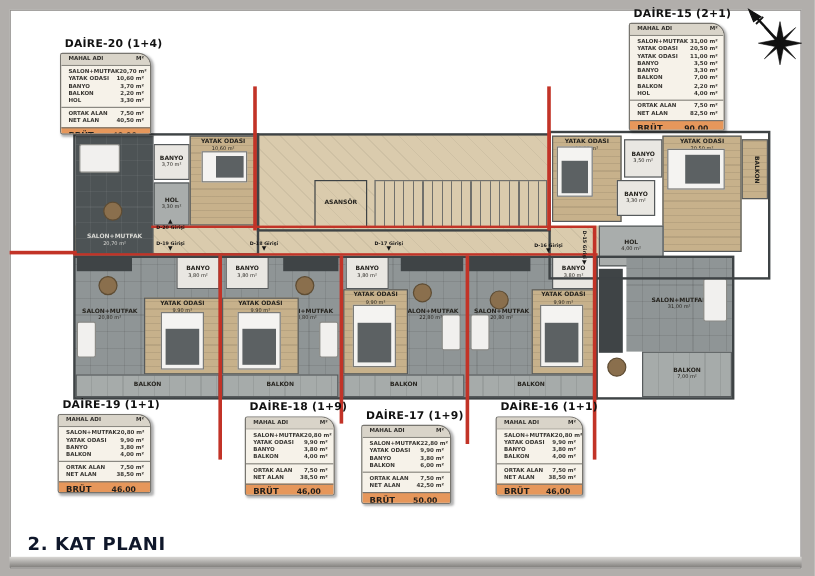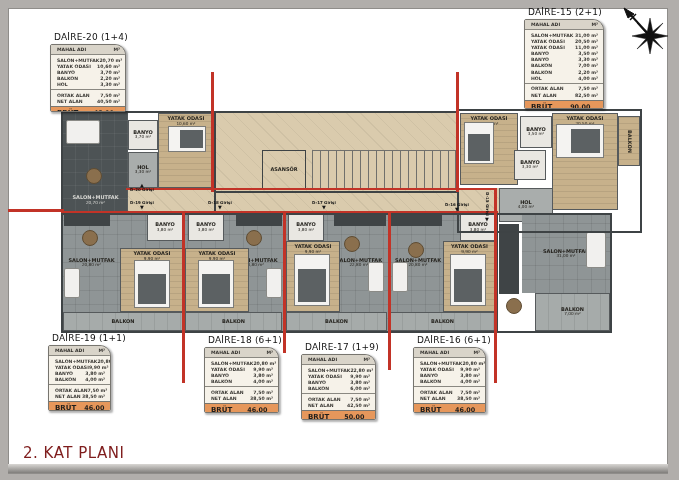--- a/index.html
+++ b/index.html
@@ -1,21 +1,21 @@
 <!DOCTYPE html>
 <html><head>
 <meta charset="utf-8">
 <style>
   html,body{margin:0;padding:0;}
   body{width:679px;height:480px;position:relative;background:#b1aeab;font-family:"DejaVu Sans",sans-serif;overflow:hidden;}
   .paper{position:absolute;left:8px;top:8px;width:660px;height:466px;background:#ffffff;border:1px solid #8f8d8a;box-sizing:border-box;}
   .stage{position:absolute;left:0;top:0;width:679px;height:480px;}
   
   .cardwrap{position:absolute;z-index:60;}
-  .card-title{margin:0 0 2px 4px;font-size:9px;font-weight:normal;color:#111;letter-spacing:.2px;white-space:nowrap;}
+  .card-title{margin:0 0 2px 4px;font-size:9px;font-weight:bold;color:#111;letter-spacing:.2px;white-space:nowrap;}
   .card{background:#f6f2e9;border:1.5px solid #77756f;border-radius:2px 11px 2px 2px;box-shadow:1.5px 1.5px 2px rgba(0,0,0,.3);display:flex;flex-direction:column;box-sizing:border-box;overflow:hidden;}
   .thead{display:flex;justify-content:space-between;padding:2px 5px 2px 6px;background:#d9d4c9;border-bottom:1px solid #8a8881;font-size:4.6px;font-weight:bold;color:#33312e;border-radius:0 9px 0 0;}
   .rows{display:flex;flex-direction:column;gap:1.2px;padding:2.5px 5px 2px 6px;}
   .rows.body{flex:1;}
   .rows.totals{border-top:1px solid #8a8881;padding-top:2.5px;}
   .row{display:flex;justify-content:space-between;font-size:4.6px;font-weight:bold;color:#3a3834;white-space:nowrap;}
   .brut{display:flex;justify-content:space-between;align-items:center;background:#e6975b;border-top:1.5px solid #77756f;padding:2px 5px 2px 6px;font-weight:bold;color:#201e1b;}
   .brut .bl{font-size:7px;} .brut .bv{font-size:6.4px;}
   
   .blk{position:absolute;box-sizing:border-box;}
@@ -41,21 +41,21 @@
   .red{background:#c23327;z-index:40;}
   .bed{background:#f4f3f1;border:1px solid #7b7b78;z-index:26;}
   .bed::after{content:"";position:absolute;left:10%;top:28%;width:80%;height:66%;background:#5c6163;}
   .bed.h::after{left:30%;top:12%;width:64%;height:76%;}
   .rtable{border-radius:50%;background:#8a6f4d;border:1px solid #5e4c33;z-index:26;}
   .sofa{background:#f1f0ee;border:1px solid #8a8a86;border-radius:2px;z-index:26;}
   .ent{position:absolute;z-index:50;display:flex;flex-direction:column;align-items:center;line-height:1;color:#151515;}
   .ent .t{font-size:4px;font-weight:bold;white-space:nowrap;}
   .ent .ar{font-size:5px;}
   .ent.vert{writing-mode:vertical-rl;flex-direction:row;}
-  .plan-title{position:absolute;left:23px;top:444px;margin:0;font-size:15px;font-weight:normal;color:#7f1d1d;letter-spacing:.5px;z-index:60;text-align:right;}
+  .plan-title{position:absolute;left:23px;top:444px;margin:0;font-size:15px;font-weight:bold;color:#0f172a;letter-spacing:.5px;z-index:60;text-align:right;}
   .bottom-bar{position:absolute;left:8px;top:464px;width:660px;height:9px;background:linear-gradient(#d9d7d4,#807e7b);z-index:5;}
   .compass{position:absolute;left:620px;top:6px;z-index:60;}
 </style>
 </head>
 <body>
 
 <div class="paper"></div>
 <div class="bottom-bar"></div>
 
 <div class="stage">
@@ -361,21 +361,21 @@
             <span>82,50 m²</span>
           </div>
         </div>
       <div class="brut">
           <span class="bl">BRÜT ALAN</span>
           <span class="bv">90,00 m²</span>
         </div>
     </div>
   </div>
 
-  <div class="cardwrap" style="left:48px;top:333px;width:63px;border-radius:14px;">
+  <div class="cardwrap" style="left:48px;top:333px;width:78px;border-radius:14px;">
     <h2 class="card-title">DAİRE-19 (1+1)</h2>
     <div class="card" style="height:66px;">
       <div class="thead">
           <span>MAHAL ADI</span>
           <span>M²</span>
         </div>
       <div class="rows body">
           <div class="row">
             <span>SALON+MUTFAK</span>
             <span>20,80 m²</span>
@@ -404,21 +404,21 @@
           </div>
         </div>
       <div class="brut">
           <span class="bl">BRÜT ALAN</span>
           <span class="bv">46,00 m²</span>
         </div>
     </div>
   </div>
 
   <div class="cardwrap" style="left:204px;top:335px;width:75px;">
-    <h2 class="card-title">DAİRE-18 (6+1)</h2>
+    <h2 class="card-title">DAİRE-18 (1+9)</h2>
     <div class="card" style="height:66px;">
       <div class="thead">
           <span>MAHAL ADI</span>
           <span>M²</span>
         </div>
       <div class="rows body">
           <div class="row">
             <span>SALON+MUTFAK</span>
             <span>20,80 m²</span>
           </div>
@@ -488,21 +488,21 @@
           </div>
         </div>
       <div class="brut">
           <span class="bl">BRÜT ALAN</span>
           <span class="bv">50,00 m²</span>
         </div>
     </div>
   </div>
 
   <div class="cardwrap" style="left:413px;top:335px;width:73px;">
-    <h2 class="card-title">DAİRE-16 (6+1)</h2>
+    <h2 class="card-title">DAİRE-16 (1+1)</h2>
     <div class="card" style="height:66px;">
       <div class="thead">
           <span>MAHAL ADI</span>
           <span>M²</span>
         </div>
       <div class="rows body">
           <div class="row">
             <span>SALON+MUTFAK</span>
             <span>20,80 m²</span>
           </div>

